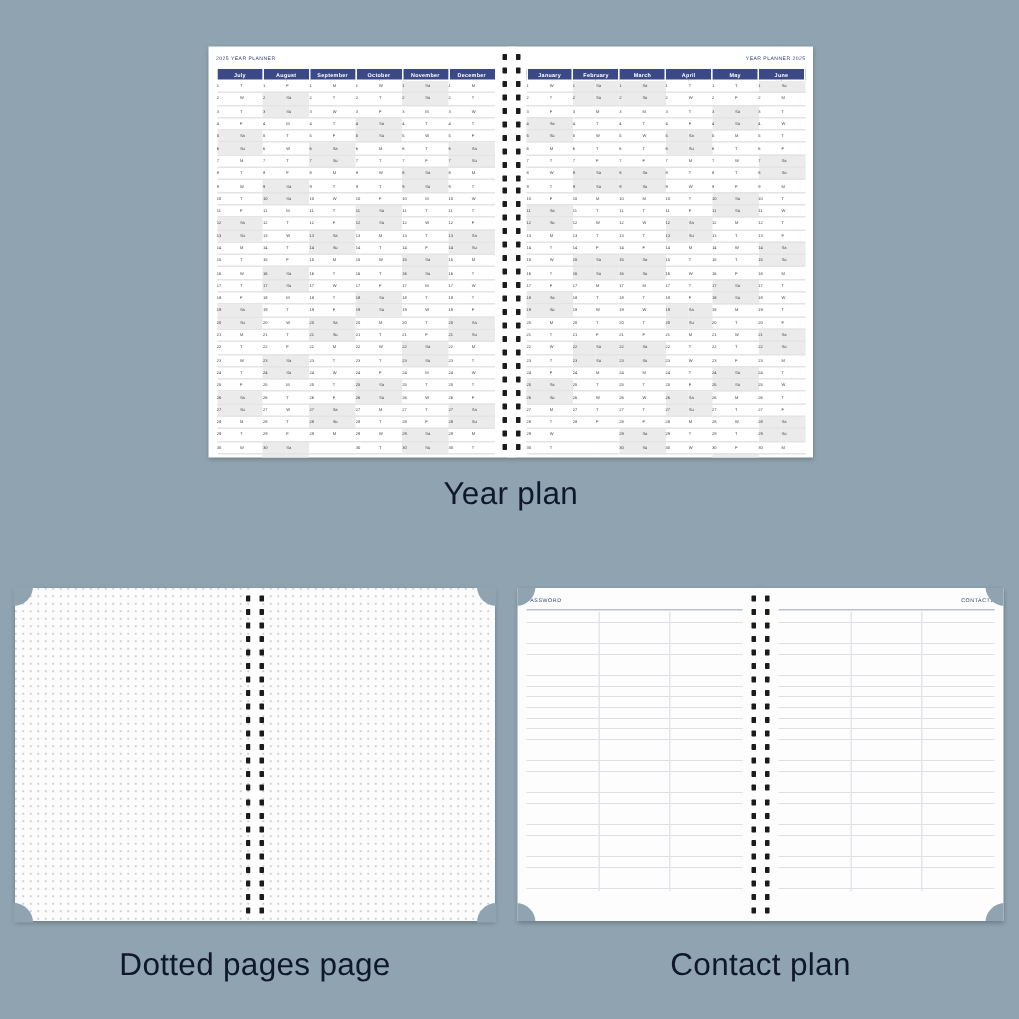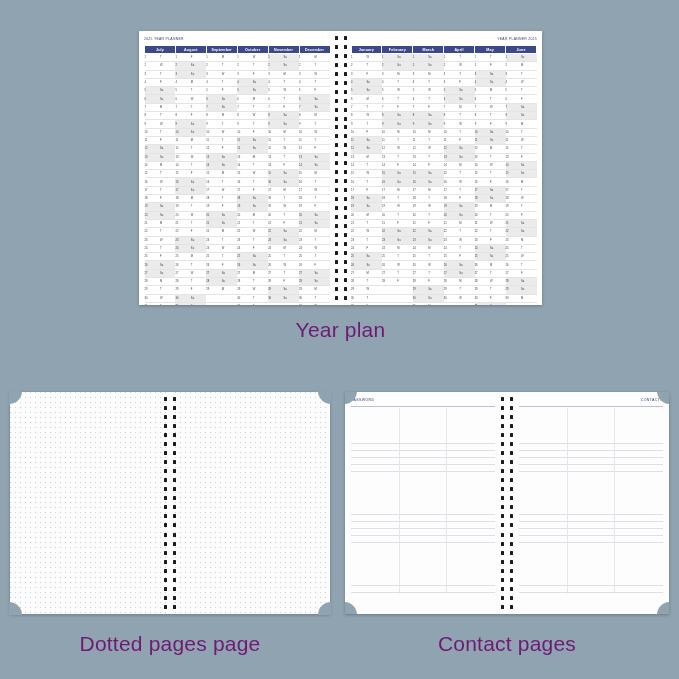--- a/index.html
+++ b/index.html
@@ -118,21 +118,21 @@
     border-radius: 0.5px;
   }
   .spiral .gutter {
     flex: 1;
     background: #ffffff;
   }
 
   .caption {
     position: absolute;
     text-align: center;
-    color: #701a75;
+    color: #0f172a;
     font-size: 21px;
     letter-spacing: 0.2px;
   }
   #caption-year {
     left: 139px;
     top: 318px;
     width: 403px;
   }
   #caption-dotted {
     left: 10px;
@@ -1363,13 +1363,13 @@
           <div class="dash"></div>
           <div class="dash"></div>
           <div class="dash"></div>
           <div class="dash"></div>
           <div class="dash"></div>
           <div class="dash"></div>
         </div>
     </div>
   </div>
 </div>
-<div class="caption" id="caption-contact">Contact pages</div>
+<div class="caption" id="caption-contact">Contact plan</div>
 
 </body></html>

